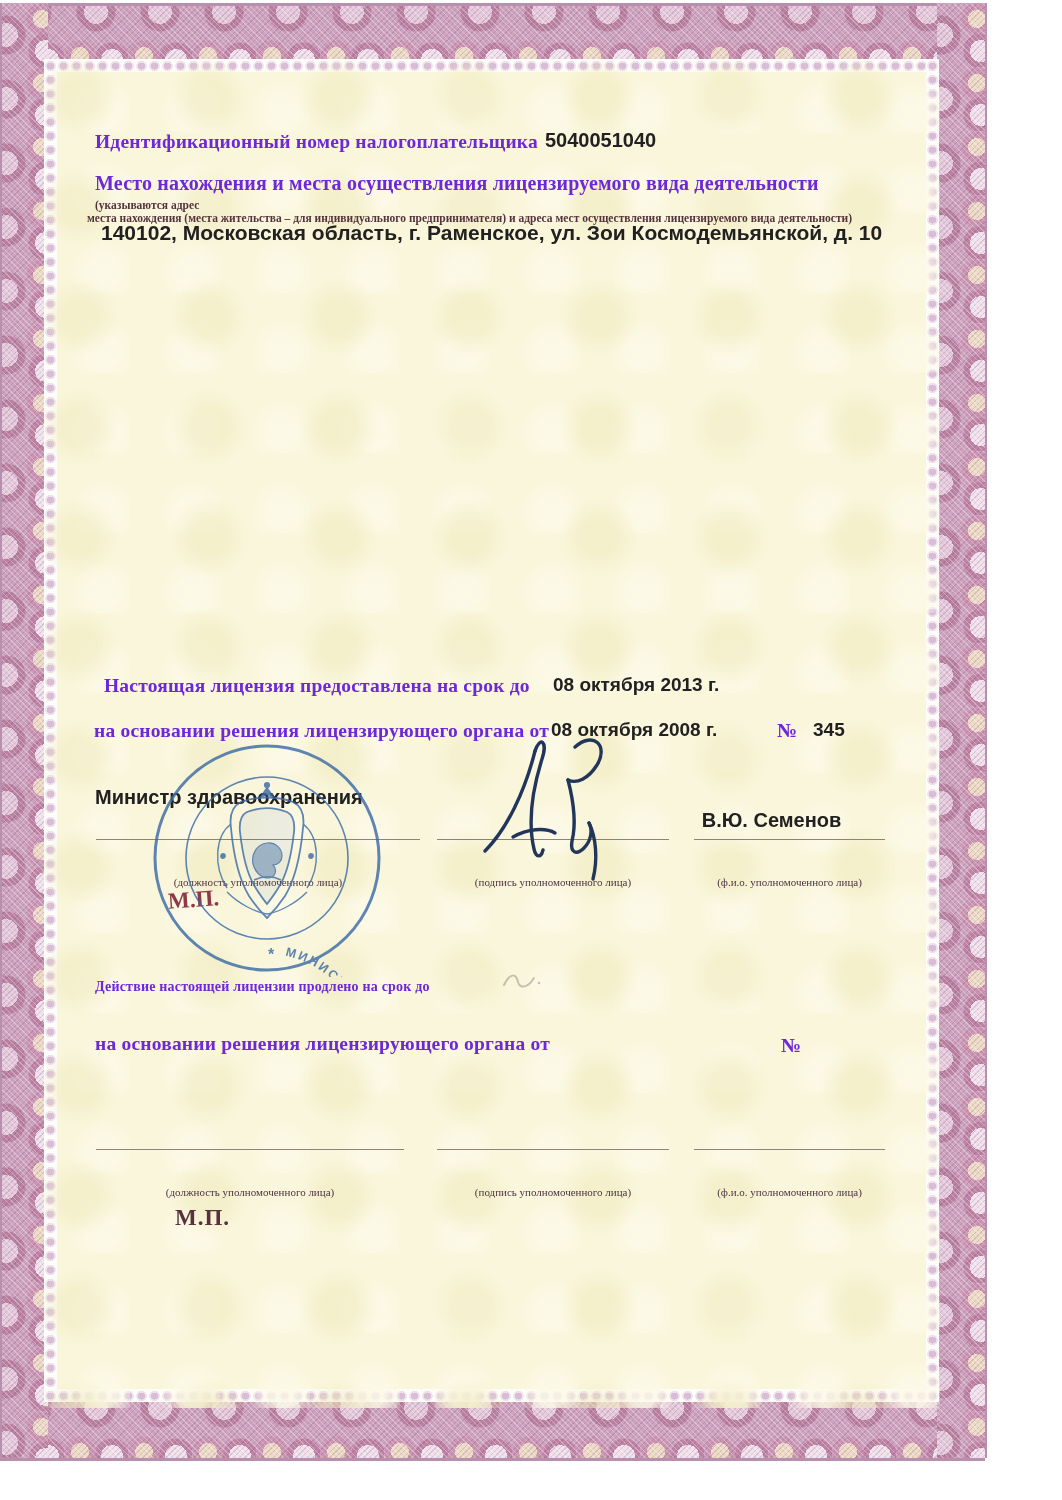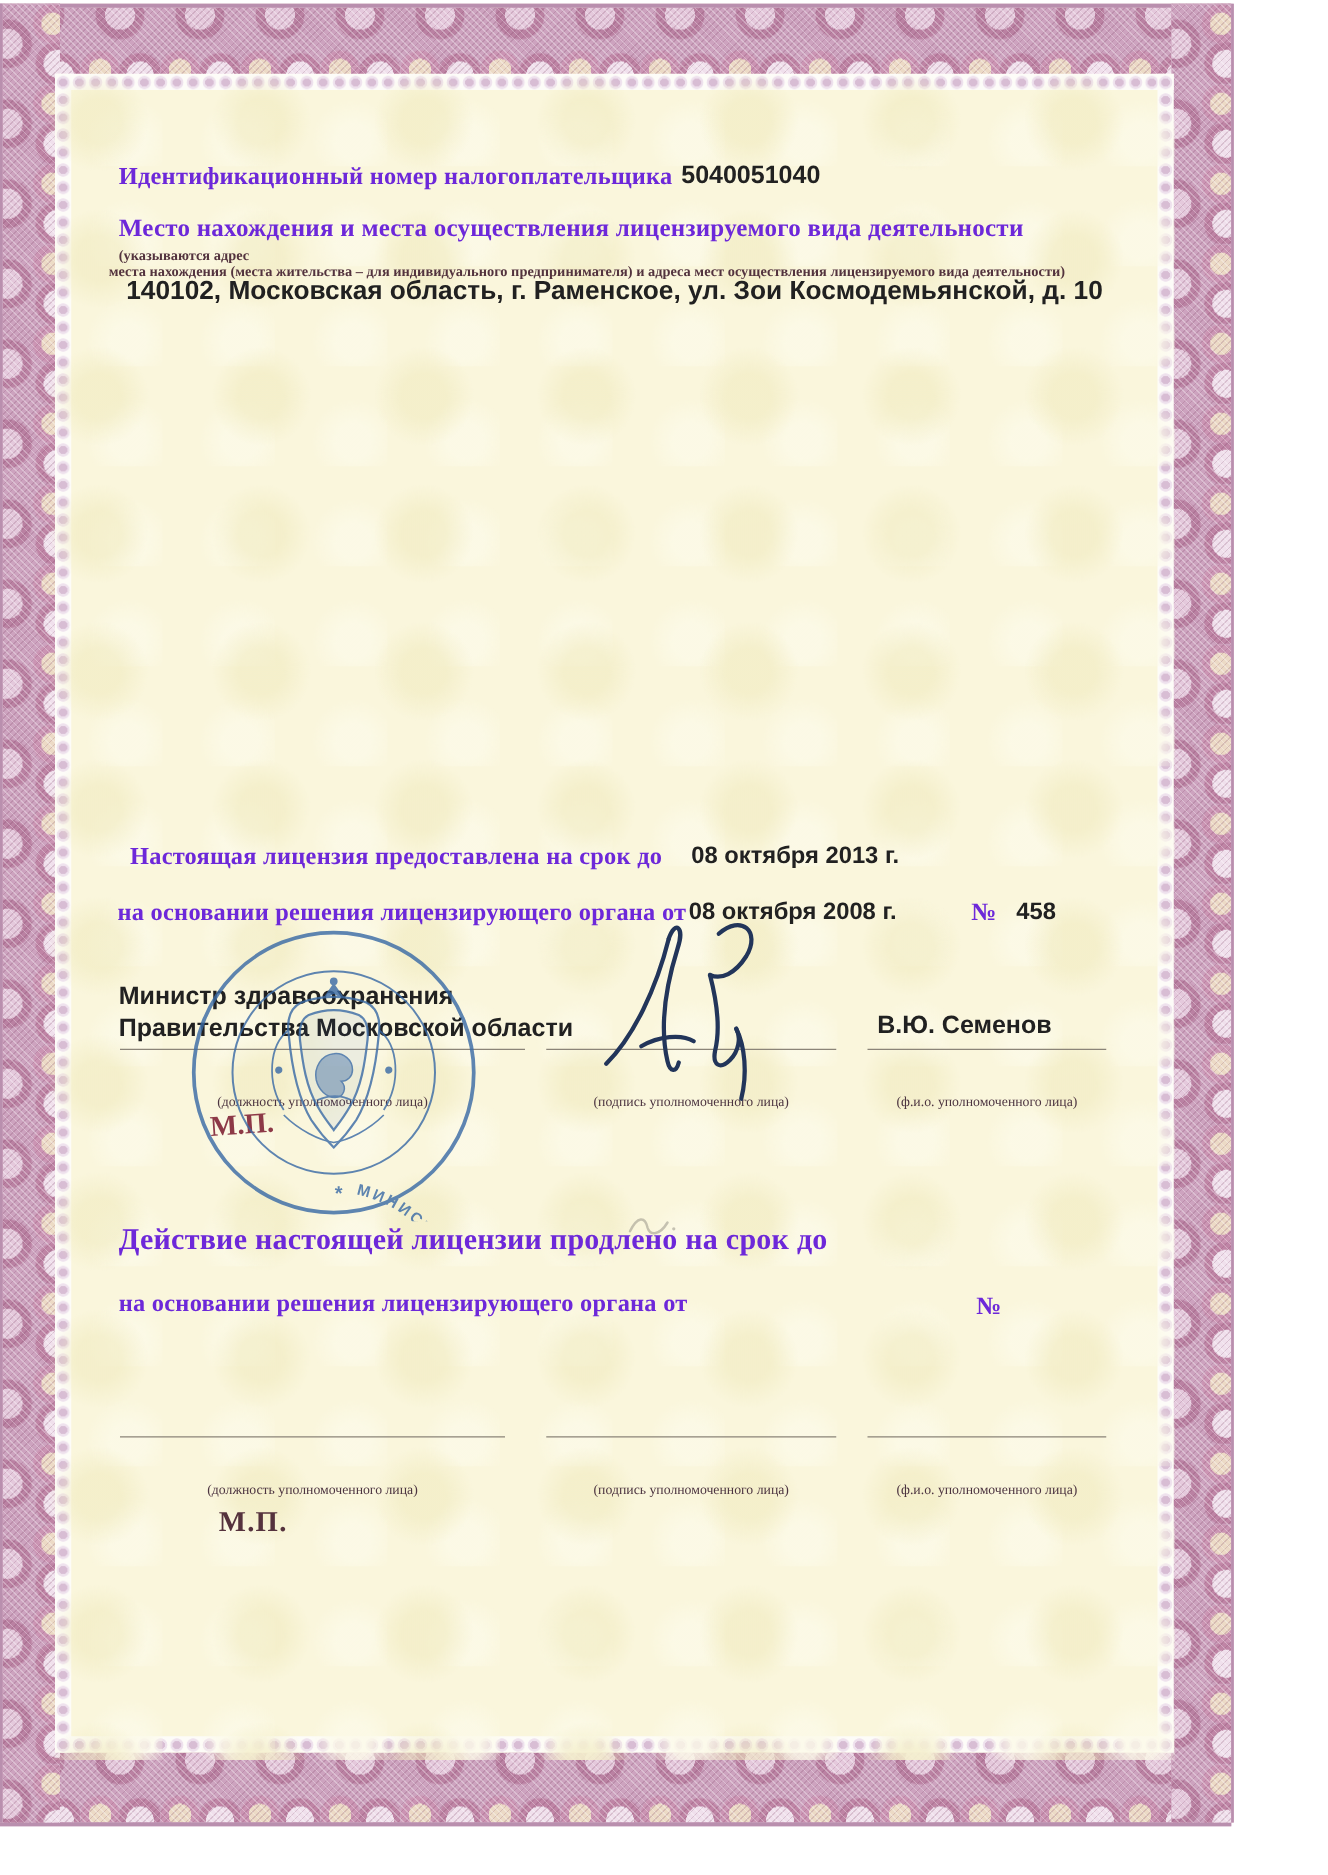--- a/index.html
+++ b/index.html
@@ -81,24 +81,23 @@
     <div class="serif-sm" style="left:87px;top:197px;margin-top:12px;">места нахождения (места жительства – для индивидуального предпринимателя) и адреса мест осуществления лицензируемого вида деятельности)</div>
 
     <div class="bold-sans" style="left:101px;top:218px;font-size:21px;">140102, Московская область, г. Раменское, ул. Зои Космодемьянской, д. 10</div>
 
     <div class="serif" style="left:104px;top:672px;font-size:19.5px;">Настоящая лицензия предоставлена на срок до</div>
     <div class="bold-sans" style="left:553px;top:671px;font-size:19px;">08 октября 2013 г.</div>
 
     <div class="serif" style="left:94px;top:717px;font-size:19.5px;">на основании решения лицензирующего органа от</div>
     <div class="bold-sans" style="left:551px;top:716px;font-size:19px;">08 октября 2008 г.</div>
     <div class="serif" style="left:777px;top:716px;font-size:20px;">№</div>
-    <div class="bold-sans" style="left:813px;top:716px;font-size:19px;">458</div>
+    <div class="bold-sans" style="left:813px;top:716px;font-size:19px;">345</div>
 
     <div class="bold-sans" style="left:95px;top:783px;font-size:20px;text-align:right;">Министр здравоохранения</div>
-    <div class="bold-sans" style="left:95px;top:809px;font-size:20px;">Правительства Московской области</div>
     <div class="bold-sans" style="left:676px;top:806px;width:191px;text-align:center;font-size:20px;">В.Ю. Семенов</div>
 
     <div class="sig-line" style="left:96px;top:836px;width:324px;"></div>
     <div class="sig-line" style="left:437px;top:836px;width:232px;"></div>
     <div class="sig-line" style="left:694px;top:836px;width:191px;"></div>
 
     <div class="caption" style="left:96px;top:841px;width:324px;">(должность уполномоченного лица)</div>
     <div class="caption" style="left:437px;top:841px;width:232px;">(подпись уполномоченного лица)</div>
     <div class="caption" style="left:694px;top:841px;width:191px;">(ф.и.о. уполномоченного лица)</div>
 
@@ -140,21 +139,21 @@
           <path d="M30,118 C52,96 70,58 80,18"></path>
           <path d="M80,18 C85,3 93,8 87,26 C77,58 73,90 79,116 C81,125 86,125 88,117"></path>
           <path d="M58,104 C72,96 90,94 100,100"></path>
           <path d="M120,14 C138,-2 154,12 142,32 C133,46 122,51 113,47"></path>
           <path d="M113,47 C119,70 121,92 117,108 C115,119 121,123 129,115 C136,108 138,97 134,90"></path>
           <path d="M134,90 C141,104 143,126 138,146"></path>
         </g>
       </svg>
     </div>
 
-    <div class="serif" style="left:95px;top:976px;font-size:24px;">Действие настоящей лицензии продлено на срок до</div>
+    <div class="serif" style="left:95px;top:976px;font-size:14px;">Действие настоящей лицензии продлено на срок до</div>
     <div class="serif" style="left:95px;top:1030px;font-size:19.5px;">на основании решения лицензирующего органа от</div>
     <div class="serif" style="left:781px;top:1031px;font-size:20px;">№</div>
 
     <div class="pencil-wrap">
       <svg width="46" height="28" viewBox="0 0 46 28">
         <path d="M6,20 C12,8 18,8 20,17 C22,24 30,23 36,13" stroke="#9a968a" stroke-width="2" fill="none" stroke-linecap="round"></path>
         <circle cx="41" cy="18" r="1.3" fill="#9a968a"></circle>
       </svg>
     </div>
 

